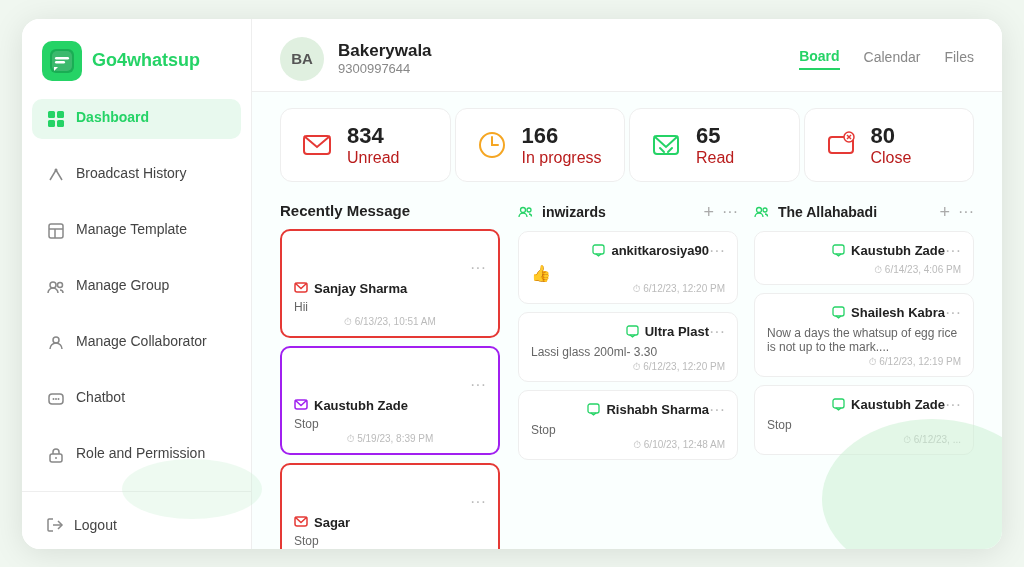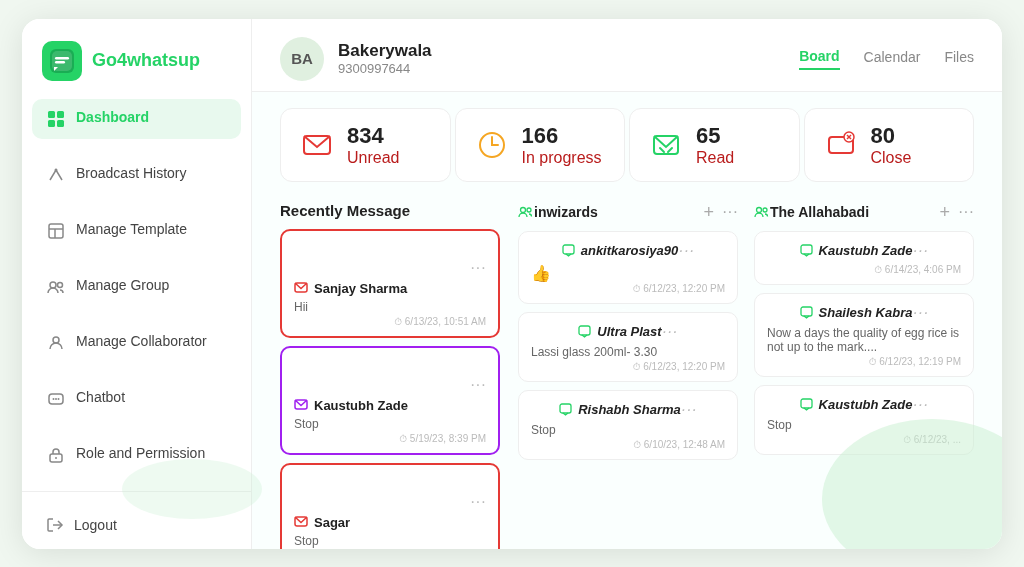--- a/index.html
+++ b/index.html
@@ -195,21 +195,21 @@
       font-size: 13px;
       font-weight: 600;
       color: #222;
       display: flex;
       align-items: center;
       gap: 6px;
       margin-top: 40px;
     }
     .msg-dots { color: #bbb; font-size: 16px; cursor: pointer; }
     .msg-preview { font-size: 12px; color: #666; margin-bottom: 2px; }
-    .msg-time { font-size: 10px; color: #bbb; text-align: right; }
+    .msg-time { font-size: 10px; color: #bbb; text-align: center; }
 
     
     .board-cols {
       flex: 1;
       display: flex;
       gap: 16px;
       overflow: hidden;
     }
     .board-col {
       flex: 1;
@@ -221,36 +221,36 @@
       align-items: center;
       justify-content: space-between;
       margin-bottom: 8px;
     }
     .board-col-title {
       font-size: 14px;
       font-weight: 700;
       color: #222;
       display: flex;
       align-items: flex-start;
+      gap: 8px;
     }
     .board-col-actions { display: flex; gap: 8px; align-items: center; color: #aaa; cursor: pointer; }
     .board-card {
       background: #fff;
       border: 1.5px solid #eee;
       border-radius: 10px;
       padding: 10px 12px 8px 12px;
       margin-bottom: 8px;
       cursor: pointer;
     }
     .board-card-header {
       display: flex;
       align-items: center;
-      justify-content: center;
+      justify-content: flex-end;
       margin-bottom: 4px;
-      font-style: italic;
     }
     .board-card-name {
       font-size: 13px;
       font-weight: 600;
       color: #222;
       display: flex;
       align-items: center;
       gap: 6px;
     }
     .board-card-icon { font-size: 13px; color: #25D366; }
@@ -630,21 +630,21 @@
             <div class="board-card-header">
               <span class="board-card-name">
                 <svg width="13" height="13" viewBox="0 0 13 13" fill="none" class="board-card-icon">
                     <rect x="1" y="1" width="11" height="9" rx="2" stroke="#25D366" stroke-width="1.3"></rect>
                     <polyline points="4,10 6.5,12 9,10" stroke="#25D366" stroke-width="1.3" fill="none"></polyline>
                   </svg>
                 <span>Shailesh Kabra</span>
               </span>
               <span class="msg-dots">···</span>
             </div>
-            <div class="board-card-preview">Now a days the quality of egg rice is not up to the mark....</div>
+            <div class="board-card-preview">Now a days the whatsup of egg rice is not up to the mark....</div>
             <div class="board-card-time">⏱ 6/12/23, 12:19 PM</div>
           </div>
 
           <div class="board-card">
             <div class="board-card-header">
               <span class="board-card-name">
                 <svg width="13" height="13" viewBox="0 0 13 13" fill="none" class="board-card-icon">
                     <rect x="1" y="1" width="11" height="9" rx="2" stroke="#25D366" stroke-width="1.3"></rect>
                     <polyline points="4,10 6.5,12 9,10" stroke="#25D366" stroke-width="1.3" fill="none"></polyline>
                   </svg>

